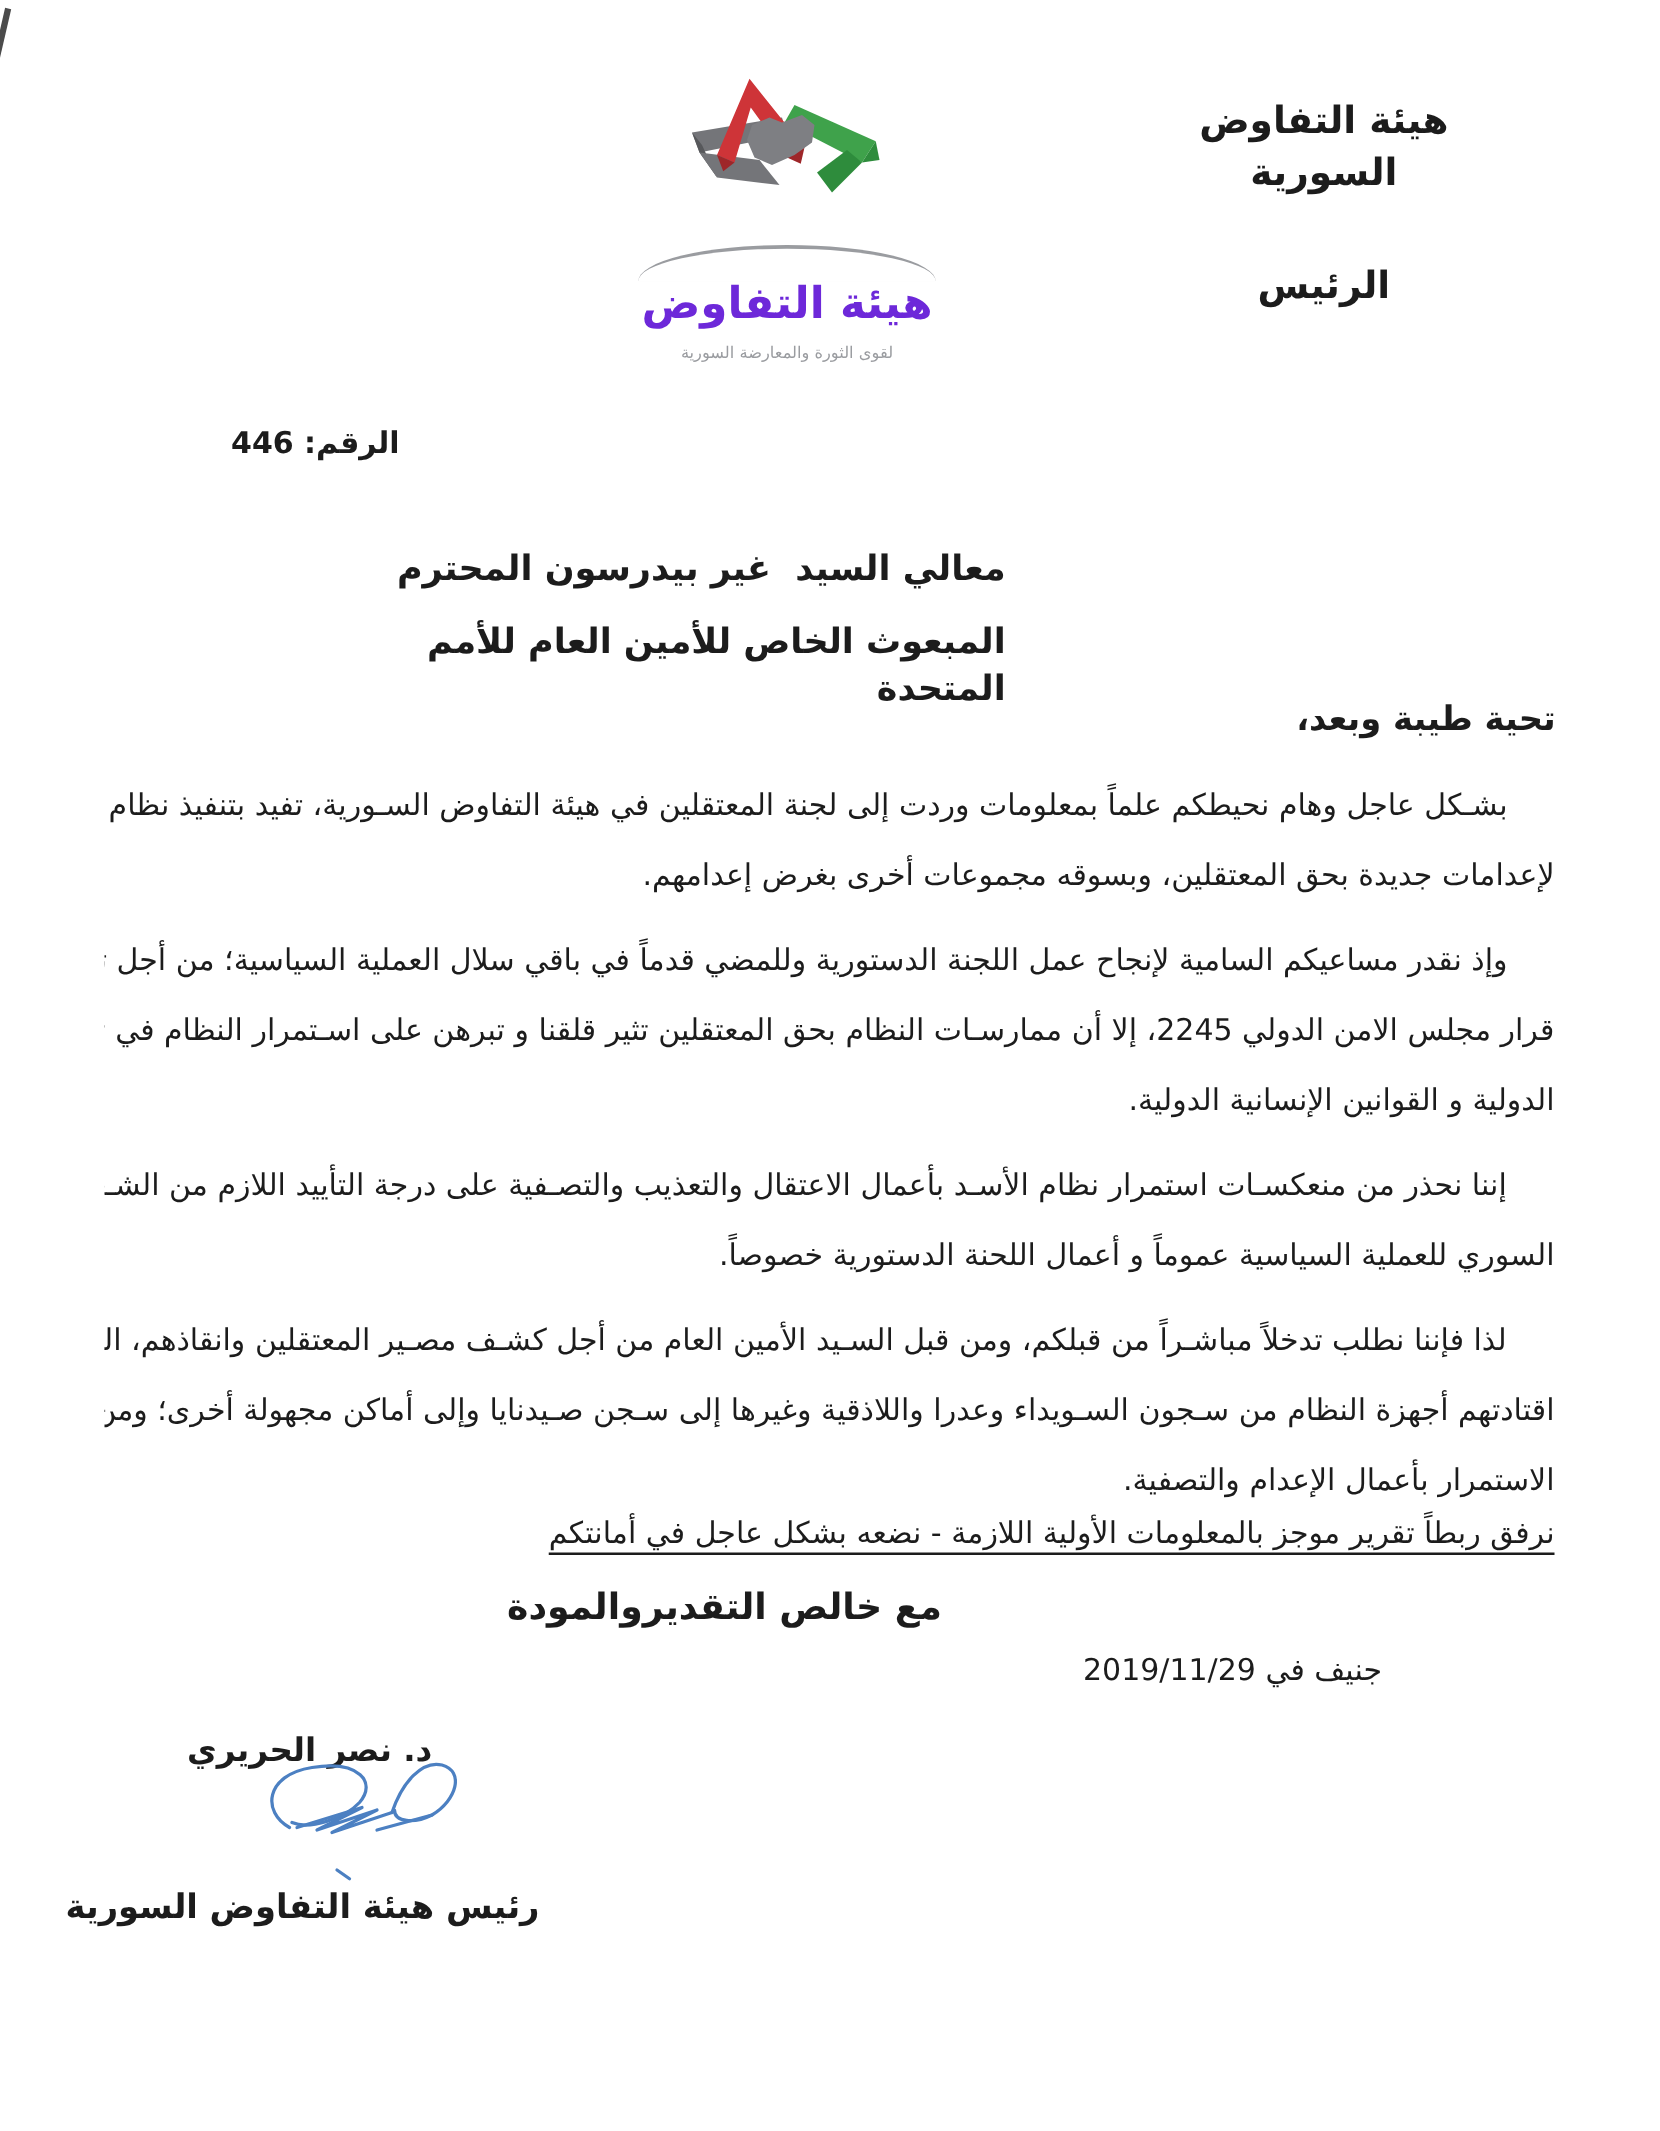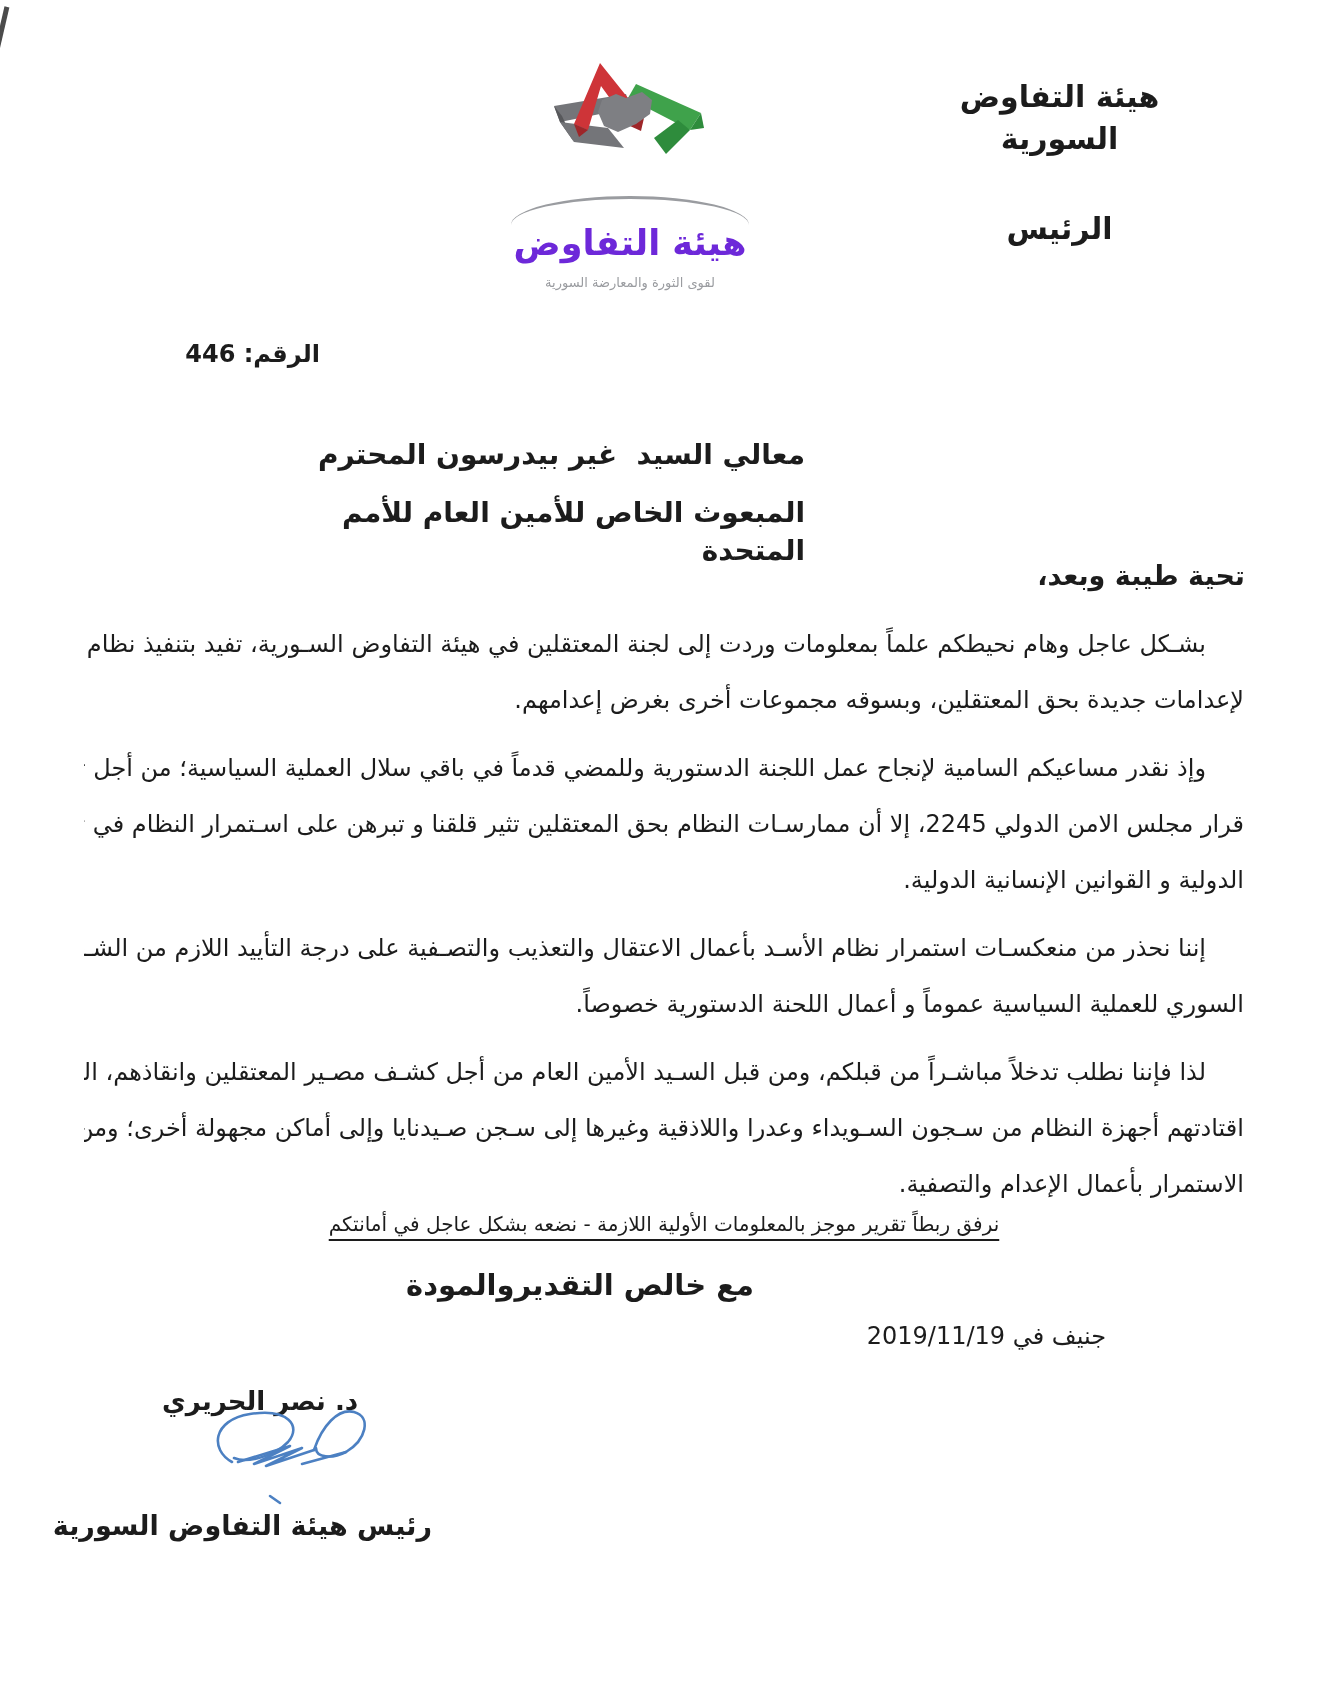--- a/index.html
+++ b/index.html
@@ -38,29 +38,29 @@
   .body-text{position:absolute;top:616px;left:84px;right:84px;font-size:24px;}
   .para{margin:0 0 12px 0;}
   .bline{
     line-height:56px;height:56px;
     text-align:justify;text-align-last:justify;
     white-space:nowrap;overflow:hidden;
   }
   .bline.first{padding-right:38px;}
   .bline.last{text-align-last:right;}
 
-  .attach{position:absolute;top:1212px;left:84px;right:84px;text-align:center;font-size:20px;}
+  .attach{position:absolute;top:1212px;left:84px;right:84px;font-size:24px;}
   .attach span{text-decoration:underline;text-decoration-thickness:2px;text-underline-offset:8px;}
 
   .closing{position:absolute;top:1268px;left:290px;width:580px;text-align:center;font-size:29px;font-weight:bold;}
 
   .dateline{position:absolute;top:1322px;right:222px;font-size:24px;}
 
   
-  .sig-name{position:absolute;top:1386px;right:958px;width:220px;text-align:center;font-size:26px;font-weight:bold;white-space:nowrap;direction:rtl;}
+  .sig-name{position:absolute;top:1386px;right:958px;width:220px;text-align:left;font-size:26px;font-weight:bold;white-space:nowrap;direction:rtl;}
   .sig-svg{position:absolute;top:1404px;left:198px;width:235px;height:104px;}
   .sig-title{position:absolute;top:1510px;right:896px;width:290px;text-align:center;font-size:27px;font-weight:bold;white-space:nowrap;}
 </style>
 </head>
 <body>
 
 <div class="page">
 
   <div class="artifact"></div>
 
@@ -120,21 +120,21 @@
       <div class="bline last">الاستمرار بأعمال الإعدام والتصفية.</div>
     </div>
   </div>
 
   <div class="attach">
     <span>نرفق ربطاً تقرير موجز بالمعلومات الأولية اللازمة - نضعه بشكل عاجل في أمانتكم</span>
   </div>
 
   <div class="closing">مع خالص التقديروالمودة</div>
 
-  <div class="dateline">جنيف في 2019/11/19</div>
+  <div class="dateline">جنيف في 2019/11/29</div>
 
   <div class="sig-name">د. نصر الحريري</div>
 
   <svg class="sig-svg" viewBox="0 0 235 104" aria-hidden="true">
     <g stroke="#4c80c2" stroke-width="2.6" fill="none" stroke-linecap="round" stroke-linejoin="round">
 
       <path d="M34,58 C12,46 14,16 52,10 C90,4 104,22 90,38 C78,51 50,60 36,54"></path>
 
       <path d="M40,58 L92,42 L56,60 L104,44 L68,62 L116,46"></path>
 

